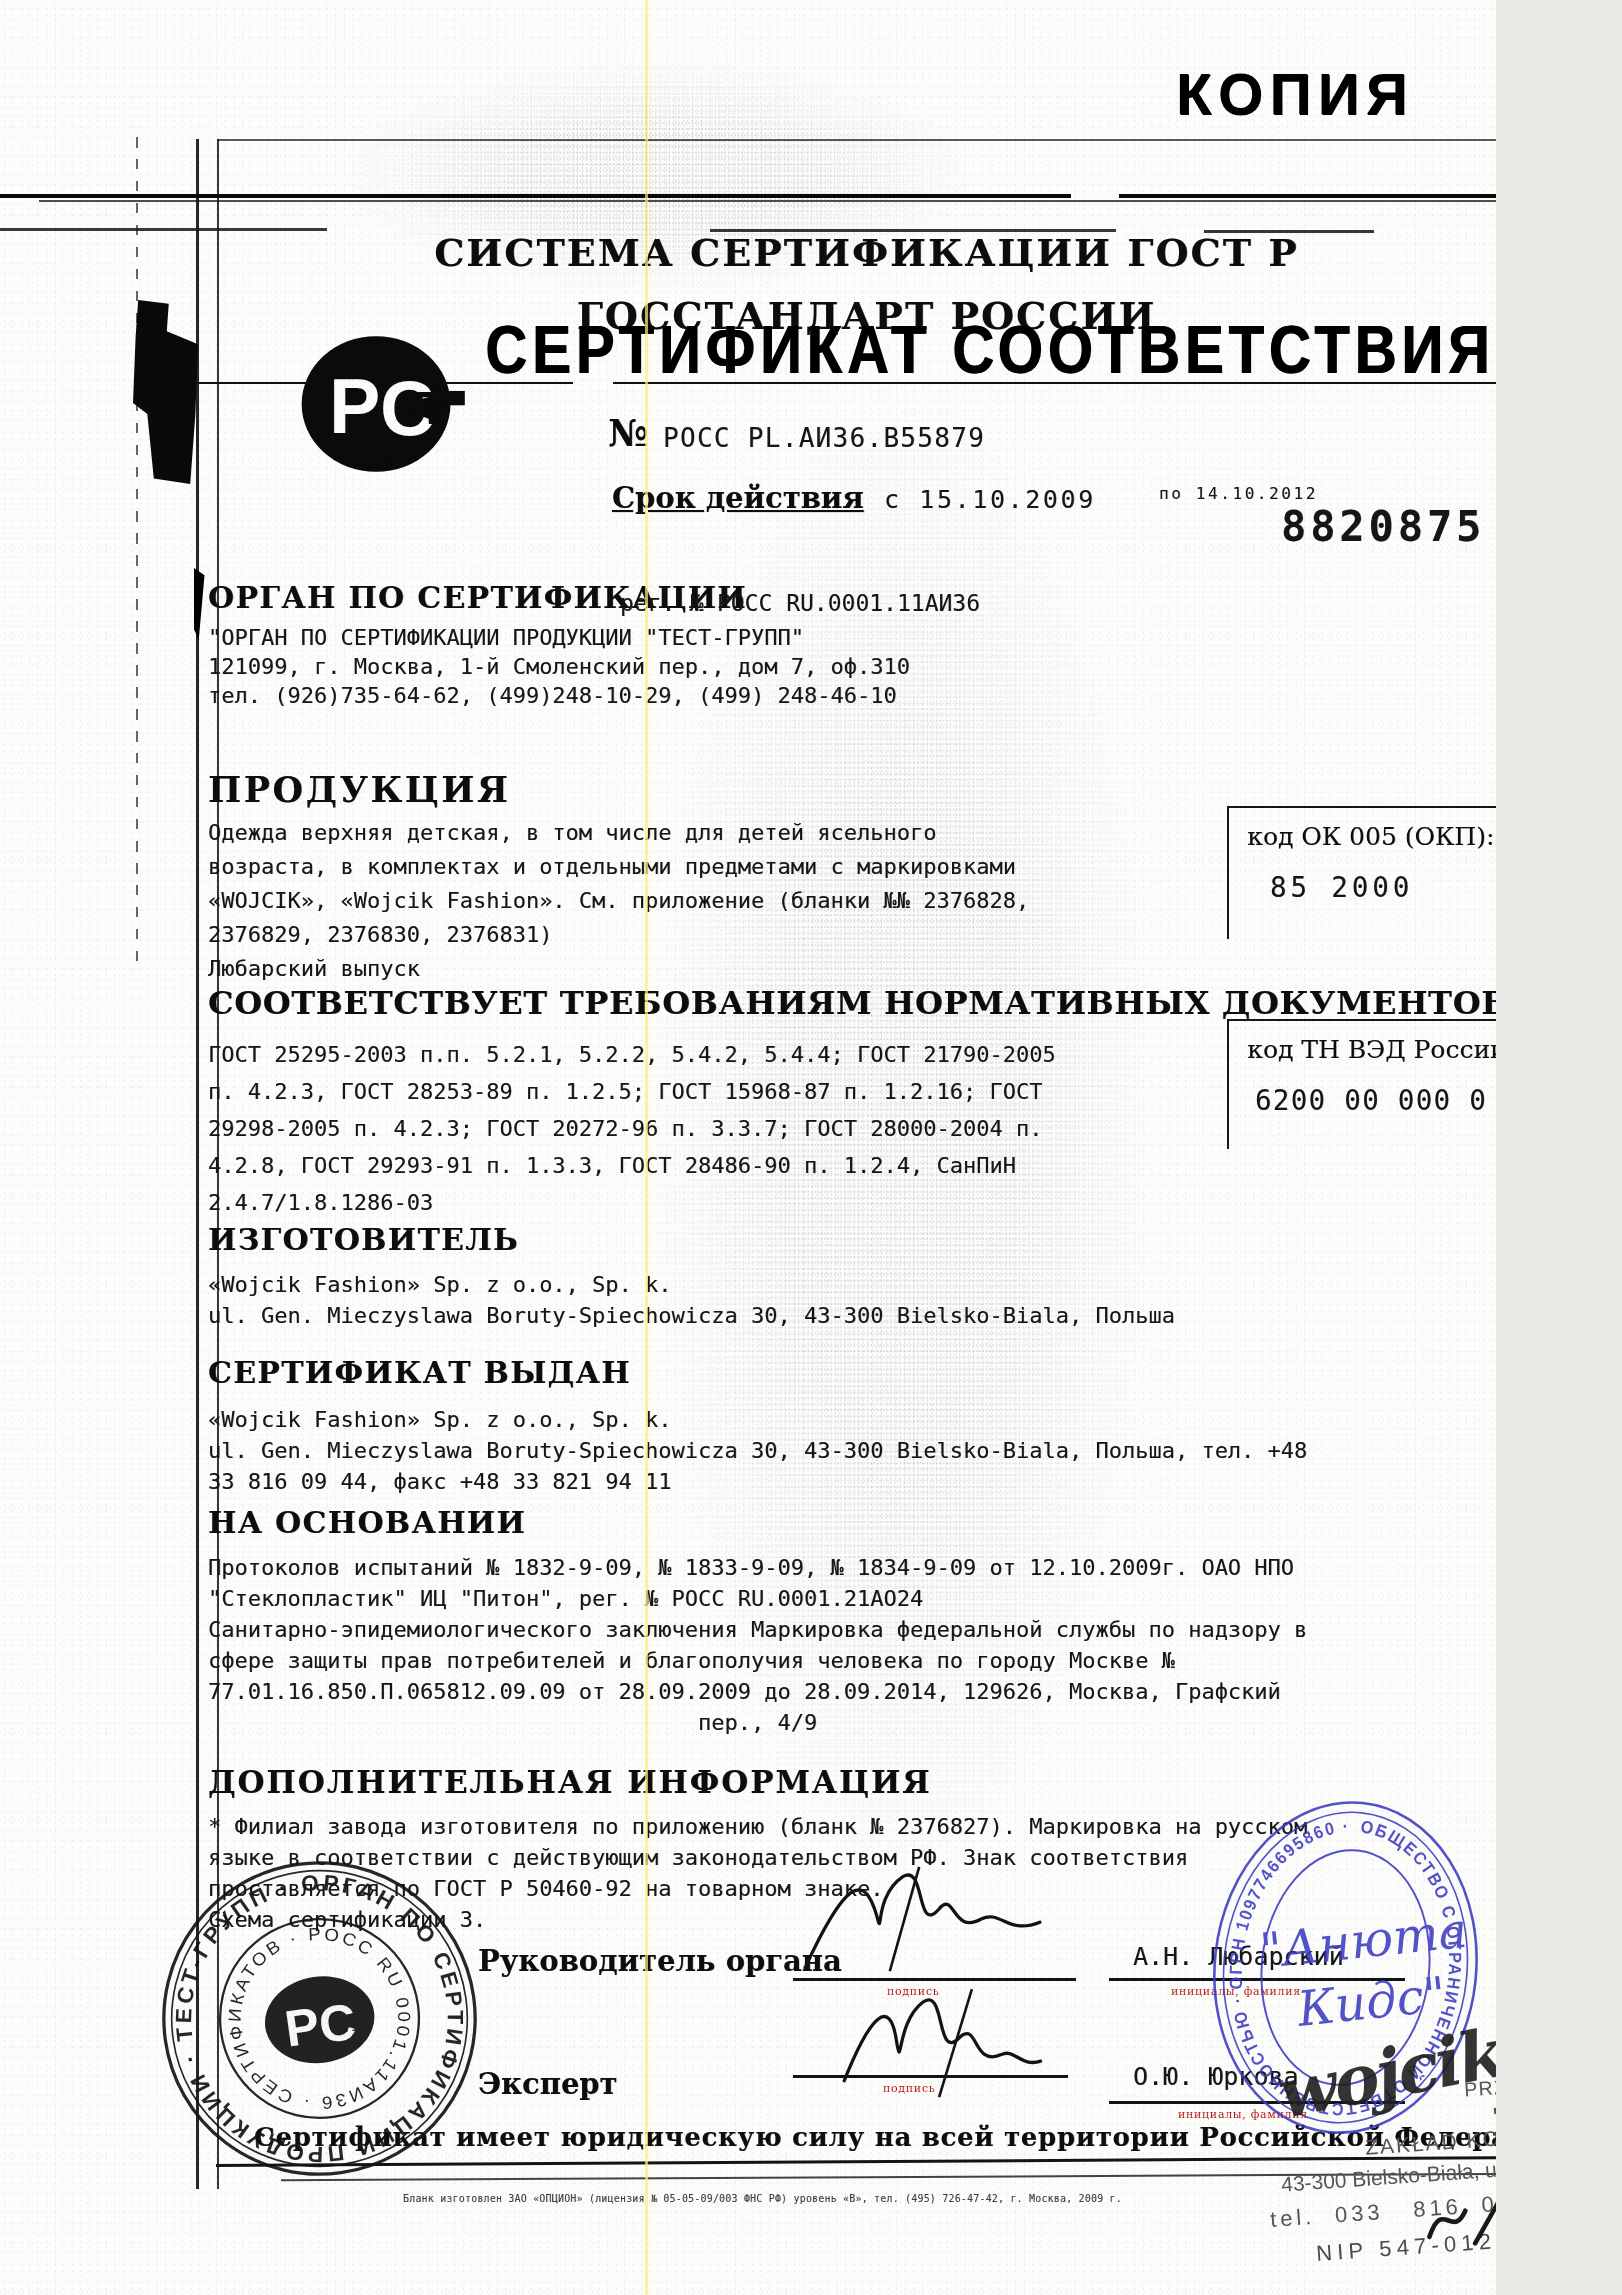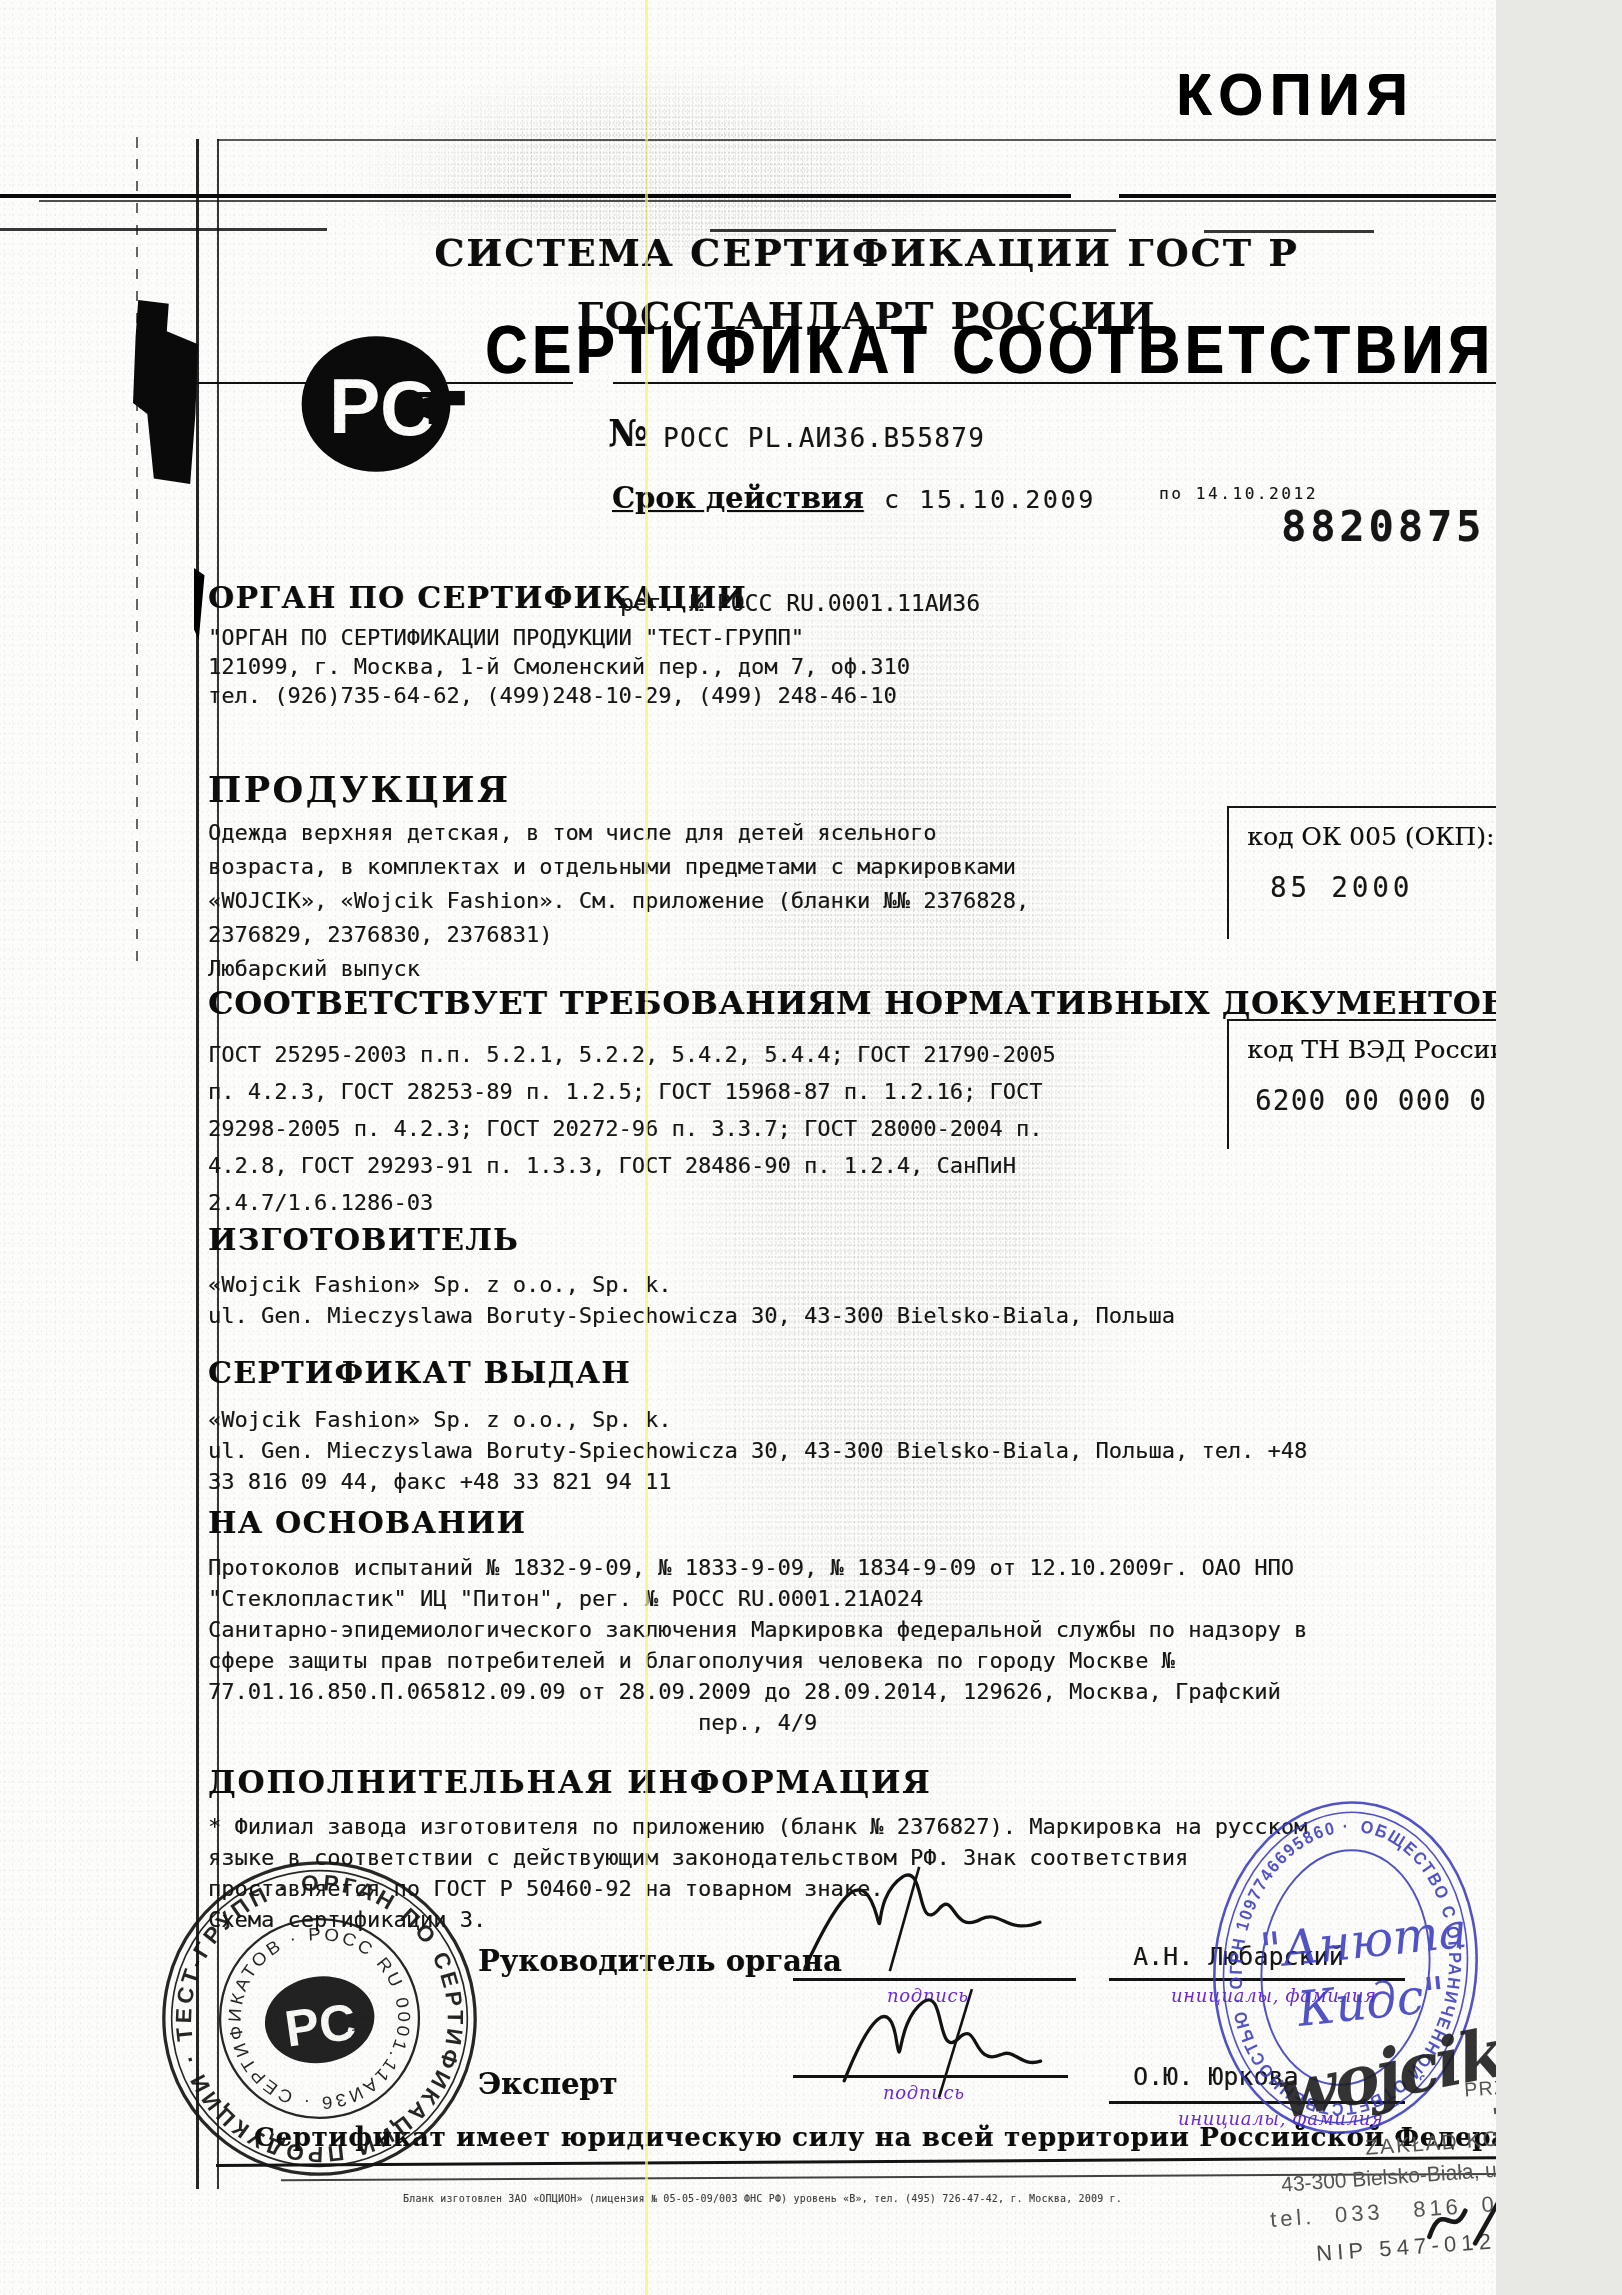--- a/index.html
+++ b/index.html
@@ -5,21 +5,21 @@
   html,body{margin:0;padding:0;background:#e8e8e4;}
   #page{position:relative;width:1496px;height:2295px;background:#fcfcfa;overflow:hidden;
         font-family:"DejaVu Sans Mono",monospace;}
   .abs{position:absolute;}
   .mono{font-family:"DejaVu Sans Mono",monospace;color:#161616;
         text-shadow:0.4px 0.3px 0 rgba(20,20,20,.38);white-space:pre;}
   .serifb{font-family:"DejaVu Serif","Liberation Serif",serif;font-weight:bold;color:#0d0d0d;
         text-shadow:0.5px 0.3px 0 rgba(10,10,10,.4);white-space:pre;}
   .sans{font-family:"Liberation Sans","DejaVu Sans",sans-serif;color:#000;white-space:pre;}
   .hline{background:#141414;}
-  .cap{font-family:"DejaVu Serif",serif;font-size:18px;color:#6d28d9;letter-spacing:0.7px;white-space:pre;font-style:italic;}
+  .cap{font-family:"DejaVu Serif",serif;font-size:11px;color:#b91c1c;letter-spacing:0.7px;white-space:pre;}
   .frag{font-family:"Liberation Sans",sans-serif;color:#555;white-space:pre;}
   .bodyline{display:block;}
   .noise{pointer-events:none;z-index:60;
      background-image:radial-gradient(rgba(0,0,0,.55) 0.7px,transparent 0.9px),
                       radial-gradient(rgba(0,0,0,.4) 0.5px,transparent 0.7px);
      background-size:8.5px 5.9px,4.6px 9.8px;background-position:0 0,2.6px 3.9px;}
   .noiseband{pointer-events:none;z-index:60;
      background-image:radial-gradient(rgba(0,0,0,.6) 0.7px,transparent 1px),
                       radial-gradient(rgba(0,0,0,.45) 0.6px,transparent 0.8px);
      background-size:4.6px 3.9px,3.3px 5.9px;
@@ -92,21 +92,21 @@
     <div class="abs serifb" style="left:18.3px;top:14.4px;font-size:25px;font-weight:normal;">код ОК 005 (ОКП):</div>
     <div class="abs mono" style="left:41px;top:63px;font-size:27.5px;letter-spacing:3.9px;">85 2000</div>
   </div>
 
   <div class="abs serifb" style="left:208px;top:984px;font-size:32px;letter-spacing:0.7px;">СООТВЕТСТВУЕТ ТРЕБОВАНИЯМ НОРМАТИВНЫХ ДОКУМЕНТОВ</div>
   <div class="abs" style="left:208px;top:1036px;">
     <span class="mono bodyline" style="font-size:22px;line-height:37px;">ГОСТ 25295-2003 п.п. 5.2.1, 5.2.2, 5.4.2, 5.4.4; ГОСТ 21790-2005</span>
     <span class="mono bodyline" style="font-size:22px;line-height:37px;">п. 4.2.3, ГОСТ 28253-89 п. 1.2.5; ГОСТ 15968-87 п. 1.2.16; ГОСТ</span>
     <span class="mono bodyline" style="font-size:22px;line-height:37px;">29298-2005 п. 4.2.3; ГОСТ 20272-96 п. 3.3.7; ГОСТ 28000-2004 п.</span>
     <span class="mono bodyline" style="font-size:22px;line-height:37px;">4.2.8, ГОСТ 29293-91 п. 1.3.3, ГОСТ 28486-90 п. 1.2.4, СанПиН</span>
-    <span class="mono bodyline" style="font-size:22px;line-height:37px;">2.4.7/1.6.1286-03</span>
+    <span class="mono bodyline" style="font-size:22px;line-height:37px;">2.4.7/1.8.1286-03</span>
   </div>
   <div class="abs" style="left:1227px;top:1019px;width:290px;height:128px;border-top:2.6px solid #161616;border-left:2.6px solid #161616;">
     <div class="abs serifb" style="left:18.3px;top:14.4px;font-size:25px;font-weight:normal;">код ТН ВЭД России:</div>
     <div class="abs mono" style="left:26px;top:63px;font-size:27.5px;letter-spacing:1.3px;">6200 00 000 0</div>
   </div>
 
   <div class="abs serifb" style="left:208px;top:1222px;font-size:30px;letter-spacing:1.3px;">ИЗГОТОВИТЕЛЬ</div>
   <div class="abs" style="left:208px;top:1269px;">
     <span class="mono bodyline" style="font-size:22px;line-height:31px;">«Wojcik Fashion» Sp. z o.o., Sp. k.</span>
     <span class="mono bodyline" style="font-size:22px;line-height:31px;">ul. Gen. Mieczyslawa Boruty-Spiechowicza 30, 43-300 Bielsko-Biala, Польша</span>

